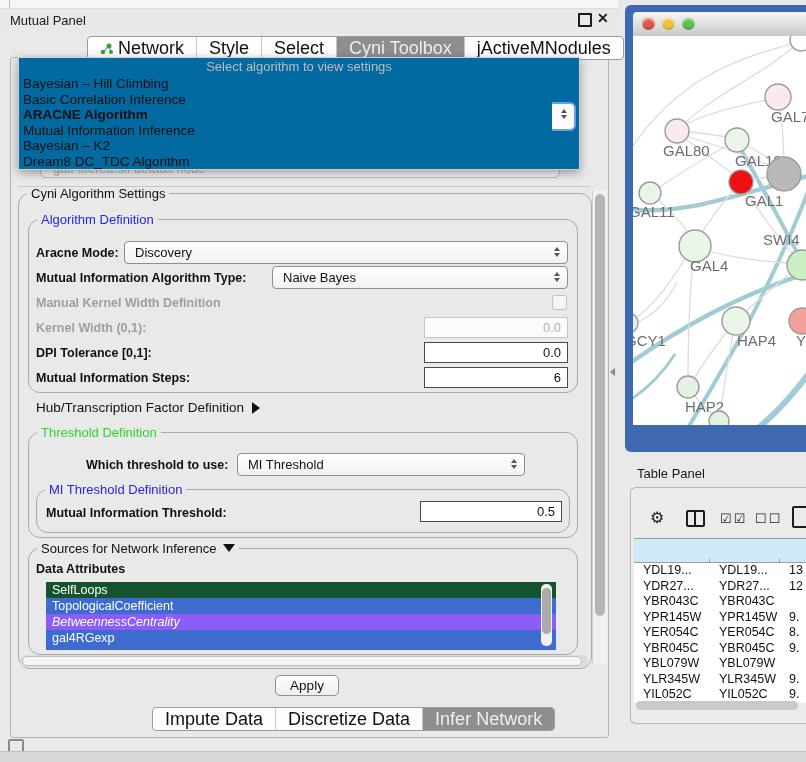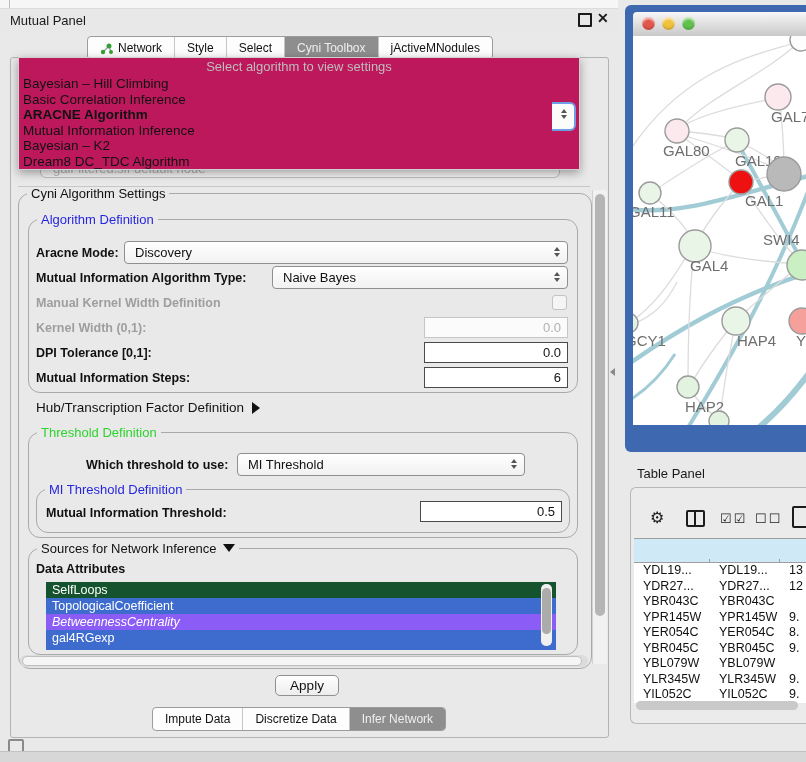--- a/index.html
+++ b/index.html
@@ -8,28 +8,28 @@
   
   .cp-topstrip{left:0;top:0;width:618px;height:8px;background:#f6f6f6;border-bottom:1px solid #dcdcdc;}
   .cp-topline{left:9px;top:0;width:1px;height:8px;background:#bdbdbd;}
   .cp-header{left:0;top:9px;width:618px;height:24px;background:#e8e8e8;}
   .cp-title{left:10px;top:13px;font-size:13px;color:#1a1a1a;}
   .float-icon{left:578px;top:13px;width:10px;height:10px;border:2px solid #1a1a1a;border-radius:1px;}
   .close-icon{left:597px;top:10px;font-size:14px;font-weight:bold;color:#1a1a1a;}
   .main-panel{left:10px;top:57px;width:597px;height:679px;border:1px solid #b3b3b3;border-radius:3px;background:#e9e9e9;}
   
   .tabbar{display:flex;background:#fdfdfd;border:1px solid #9c9c9c;border-radius:4px;overflow:hidden;height:22px;z-index:3;}
-  .tabbar .tab{display:flex;align-items:center;padding:8px 12px;font-size:12px;color:#111;border-right:1px solid #c6c6c6;white-space:nowrap;cursor:default;}
+  .tabbar .tab{display:flex;align-items:center;padding:8px 12px;font-size:18px;color:#111;border-right:1px solid #c6c6c6;white-space:nowrap;cursor:default;}
   .tabbar .tab:last-child{border-right:none;}
   .tabbar .tab.selected{background:#8e8e8e;color:#efefef;}
   .tabbar .tab svg{margin-right:5px;}
   .top-tabs{left:87px;top:36px;}
   .bottom-tabs{left:152px;top:707px;}
   
-  .popup{left:18px;top:57px;width:560px;height:111px;background:#be185d;border:1px solid #cfcfcf;box-shadow:0 3px 9px rgba(0,0,0,.35);z-index:5;}
+  .popup{left:18px;top:57px;width:560px;height:111px;background:#0369a1;border:1px solid #cfcfcf;box-shadow:0 3px 9px rgba(0,0,0,.35);z-index:5;}
   .popup .ph{height:17px;text-align:center;color:#bdbdbd;font-size:13px;padding-top:1px;}
   .popup .item{height:15.5px;line-height:15.5px;font-size:13.5px;color:#111;padding-left:4px;white-space:nowrap;}
   .popup .item.bold{font-weight:bold;}
   .combo-sliver{left:552px;top:102px;width:22px;height:25px;border:2px solid #6f9ee8;border-left:none;border-radius:0 6px 6px 0;background:#fbfbfb;z-index:6;}
   .bg-combo{left:40px;top:152px;width:520px;height:26px;border:1px solid #bdbdbd;border-radius:6px;background:#f3f3f3;color:#b3b3b3;font-size:13px;padding:8px 0 0 12px;box-sizing:border-box;z-index:1;}
   .divider{left:18px;top:186px;width:572px;height:1px;background:#c6c6c6;z-index:2;}
   
   .group{position:absolute;border:1px solid #a9a9a9;border-radius:12px;}
   .gtitle{position:absolute;top:-8px;left:8px;background:#e9e9e9;padding:0 4px;font-size:13px;color:#111;white-space:nowrap;}
   .gtitle.blue{color:#2626e0;}

